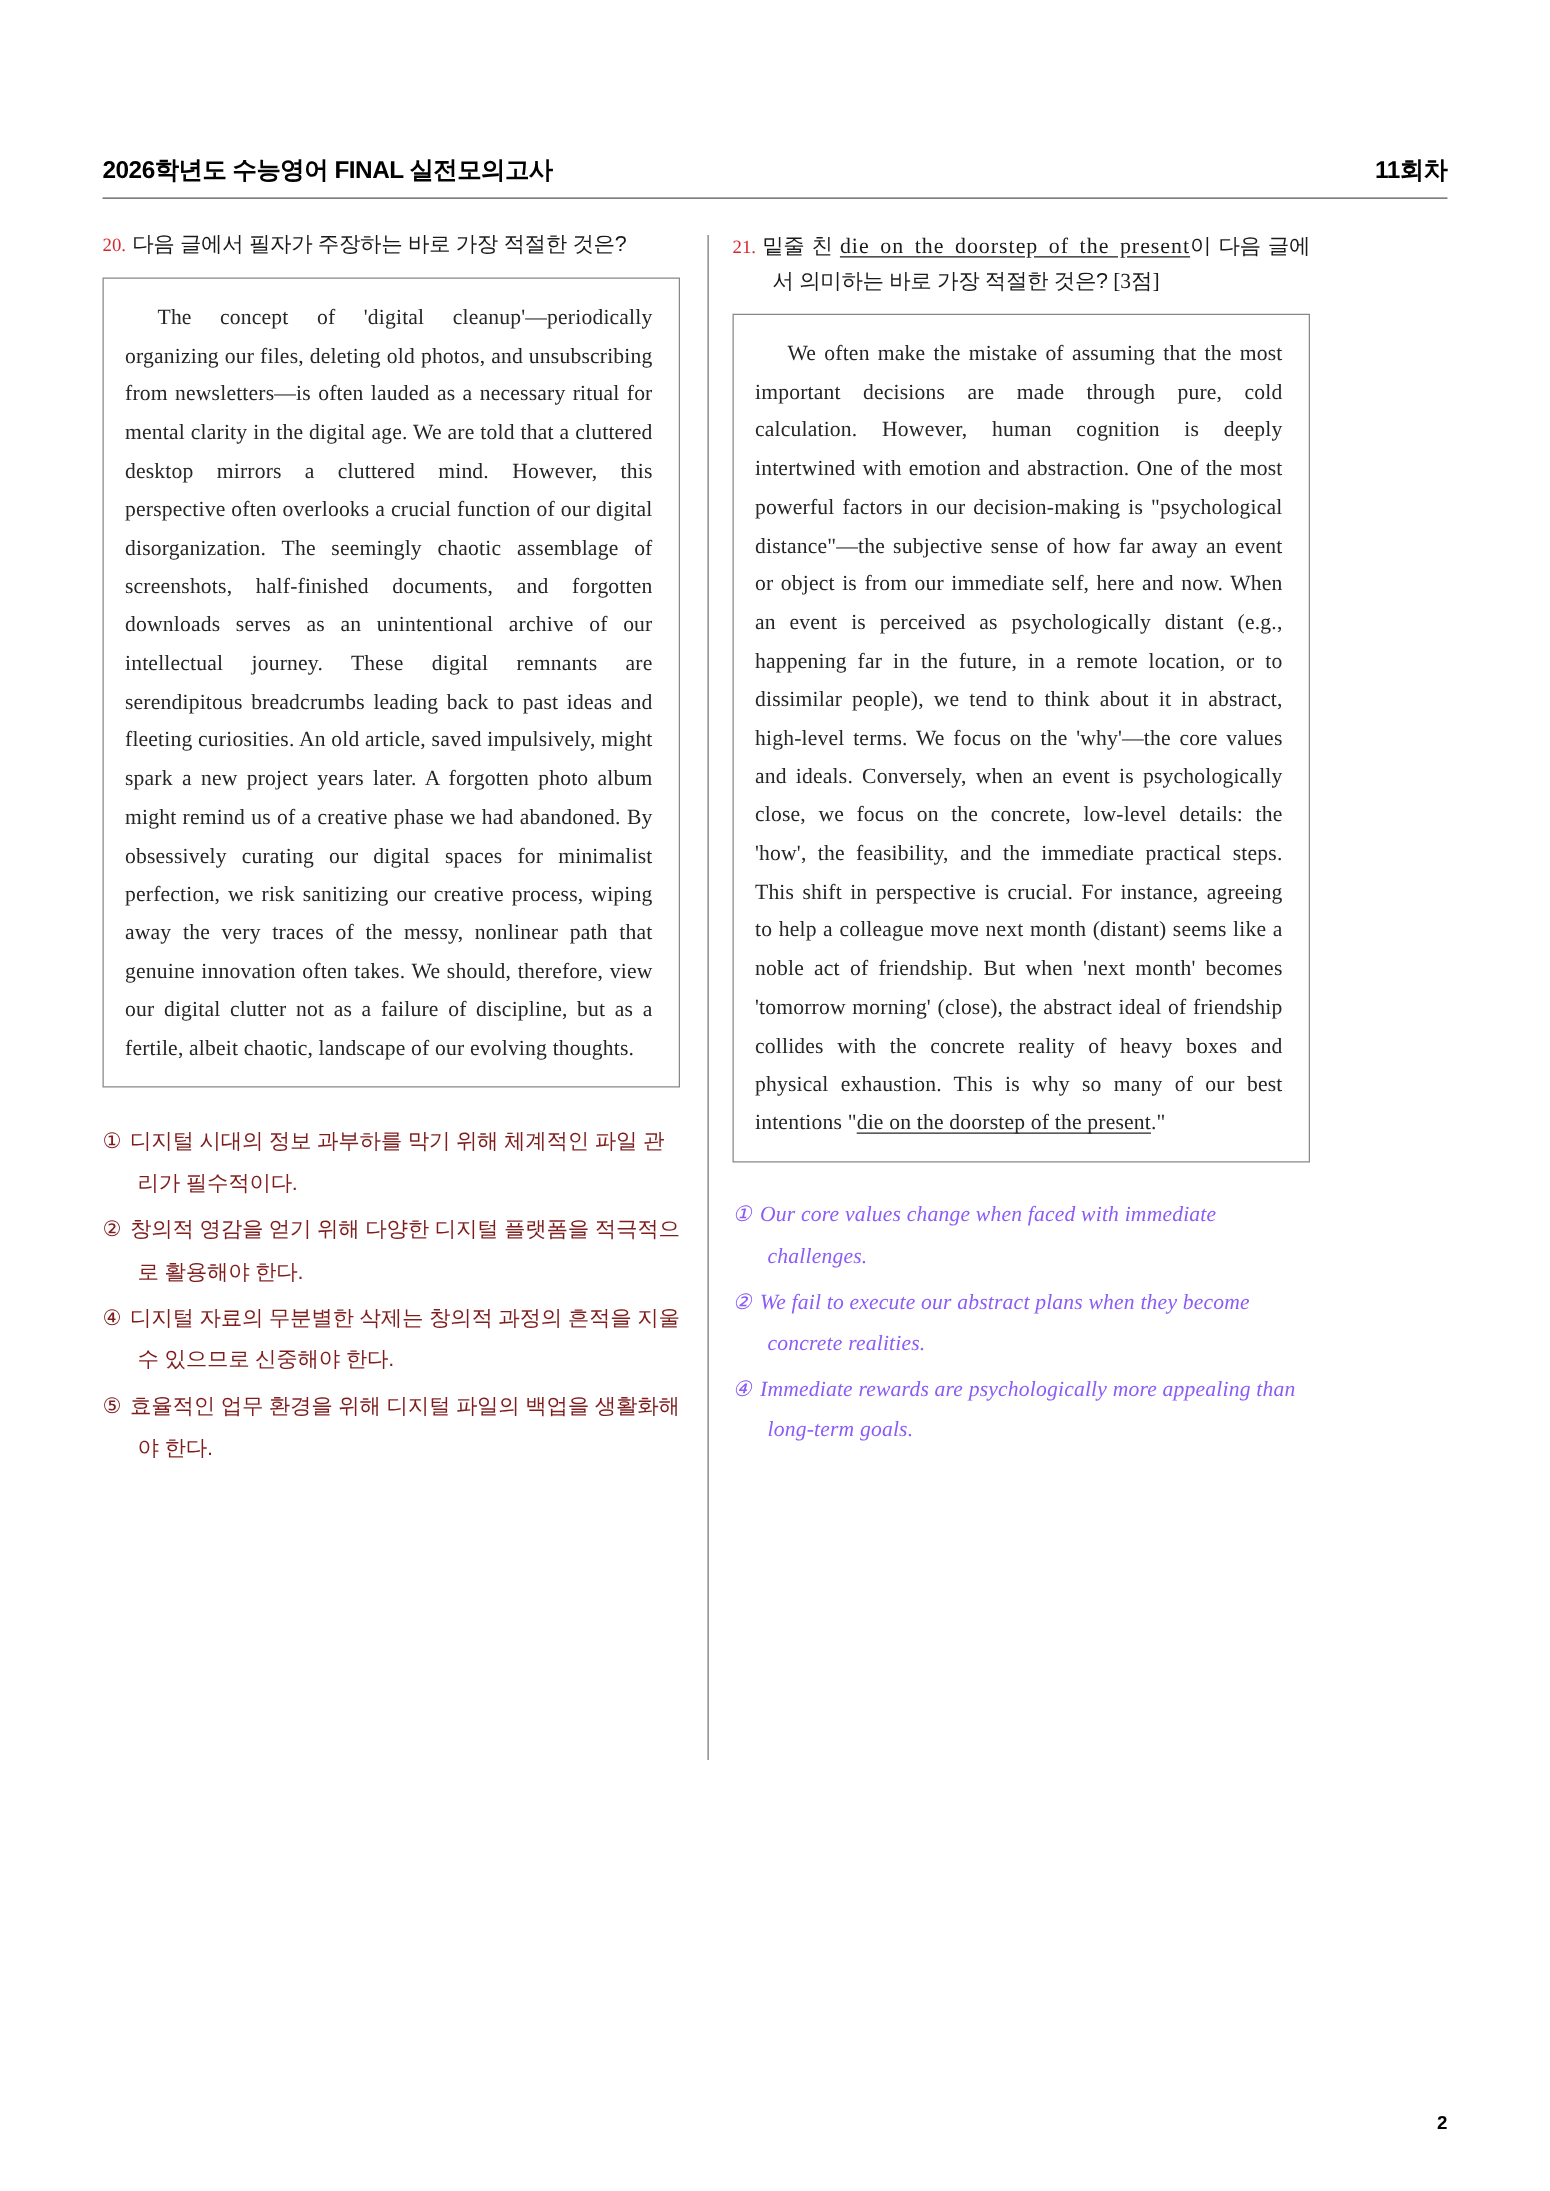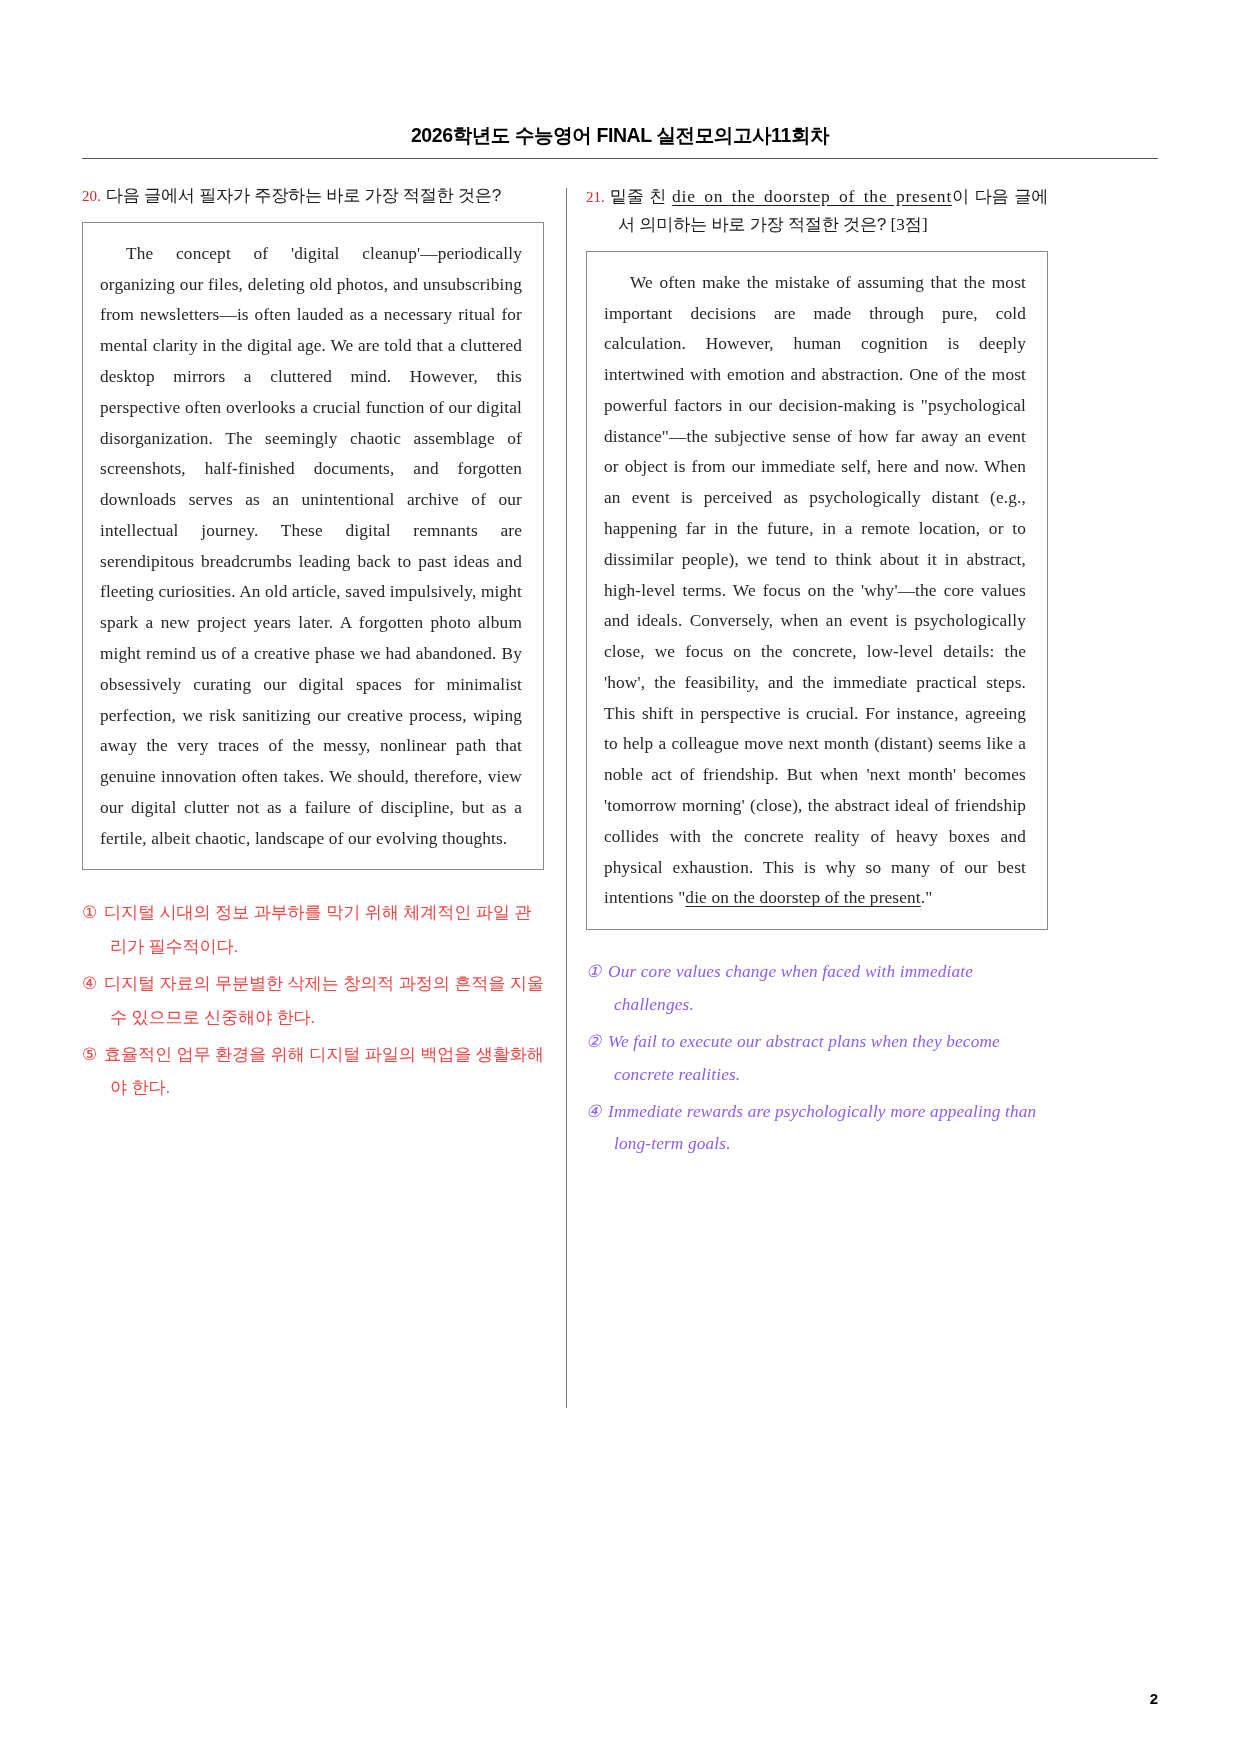--- a/index.html
+++ b/index.html
@@ -25,21 +25,21 @@
   }
 
   
   .header {
     position: absolute;
     left: 82px;
     top: 122px;
     width: 1076px;
     display: flex;
     align-items: baseline;
-    justify-content: center;
+    justify-content: space-between;
     font-family: "Liberation Sans", "DejaVu Sans", sans-serif;
     font-weight: bold;
     font-size: 19.5px;
     letter-spacing: -0.4px;
     color: #000;
   }
   .header-rule {
     position: absolute;
     left: 82px;
     top: 158px;
@@ -137,21 +137,21 @@
     width: 22px;
     text-indent: 0;
     font-family: "Liberation Serif", "DejaVu Serif", serif;
     font-size: 17px;
   }
   .choices-ko .choice {
     font-family: "Liberation Sans", "DejaVu Sans", sans-serif;
     font-size: 17.2px;
     line-height: 1.92;
     letter-spacing: -0.2px;
-    color: #ef4444;
+    color: #7f1d1d;
   }
   .choices-en .choice {
     font-family: "Liberation Serif", "DejaVu Serif", serif;
     font-size: 17.3px;
     line-height: 1.9;
     letter-spacing: 0.15px;
     color: #8b5cf6;
     font-style: italic;
   }
   .choice .ctext {
@@ -192,20 +192,23 @@
 
     <div class="passage">
       <p>The concept of 'digital cleanup'—periodically organizing our files, deleting old photos, and unsubscribing from newsletters—is often lauded as a necessary ritual for mental clarity in the digital age. We are told that a cluttered desktop mirrors a cluttered mind. However, this perspective often overlooks a crucial function of our digital disorganization. The seemingly chaotic assemblage of screenshots, half-finished documents, and forgotten downloads serves as an unintentional archive of our intellectual journey. These digital remnants are serendipitous breadcrumbs leading back to past ideas and fleeting curiosities. An old article, saved impulsively, might spark a new project years later. A forgotten photo album might remind us of a creative phase we had abandoned. By obsessively curating our digital spaces for minimalist perfection, we risk sanitizing our creative process, wiping away the very traces of the messy, nonlinear path that genuine innovation often takes. We should, therefore, view our digital clutter not as a failure of discipline, but as a fertile, albeit chaotic, landscape of our evolving thoughts.</p>
     </div>
 
     <div class="choices choices-ko">
       <div class="choice">
         <span class="marker">①</span><span class="ctext">디지털 시대의 정보 과부하를 막기 위해 체계적인 파일 관리가 필수적이다.</span>
       </div>
       <div class="choice">
+        <span class="marker">②</span><span class="ctext">창의적 영감을 얻기 위해 다양한 디지털 플랫폼을 적극적으로 활용해야 한다.</span>
+      </div>
+      <div class="choice">
         <span class="marker">④</span><span class="ctext">디지털 자료의 무분별한 삭제는 창의적 과정의 흔적을 지울 수 있으므로 신중해야 한다.</span>
       </div>
       <div class="choice">
         <span class="marker">⑤</span><span class="ctext">효율적인 업무 환경을 위해 디지털 파일의 백업을 생활화해야 한다.</span>
       </div>
     </div>
 
   </div>
 
   <div class="col col-right">

